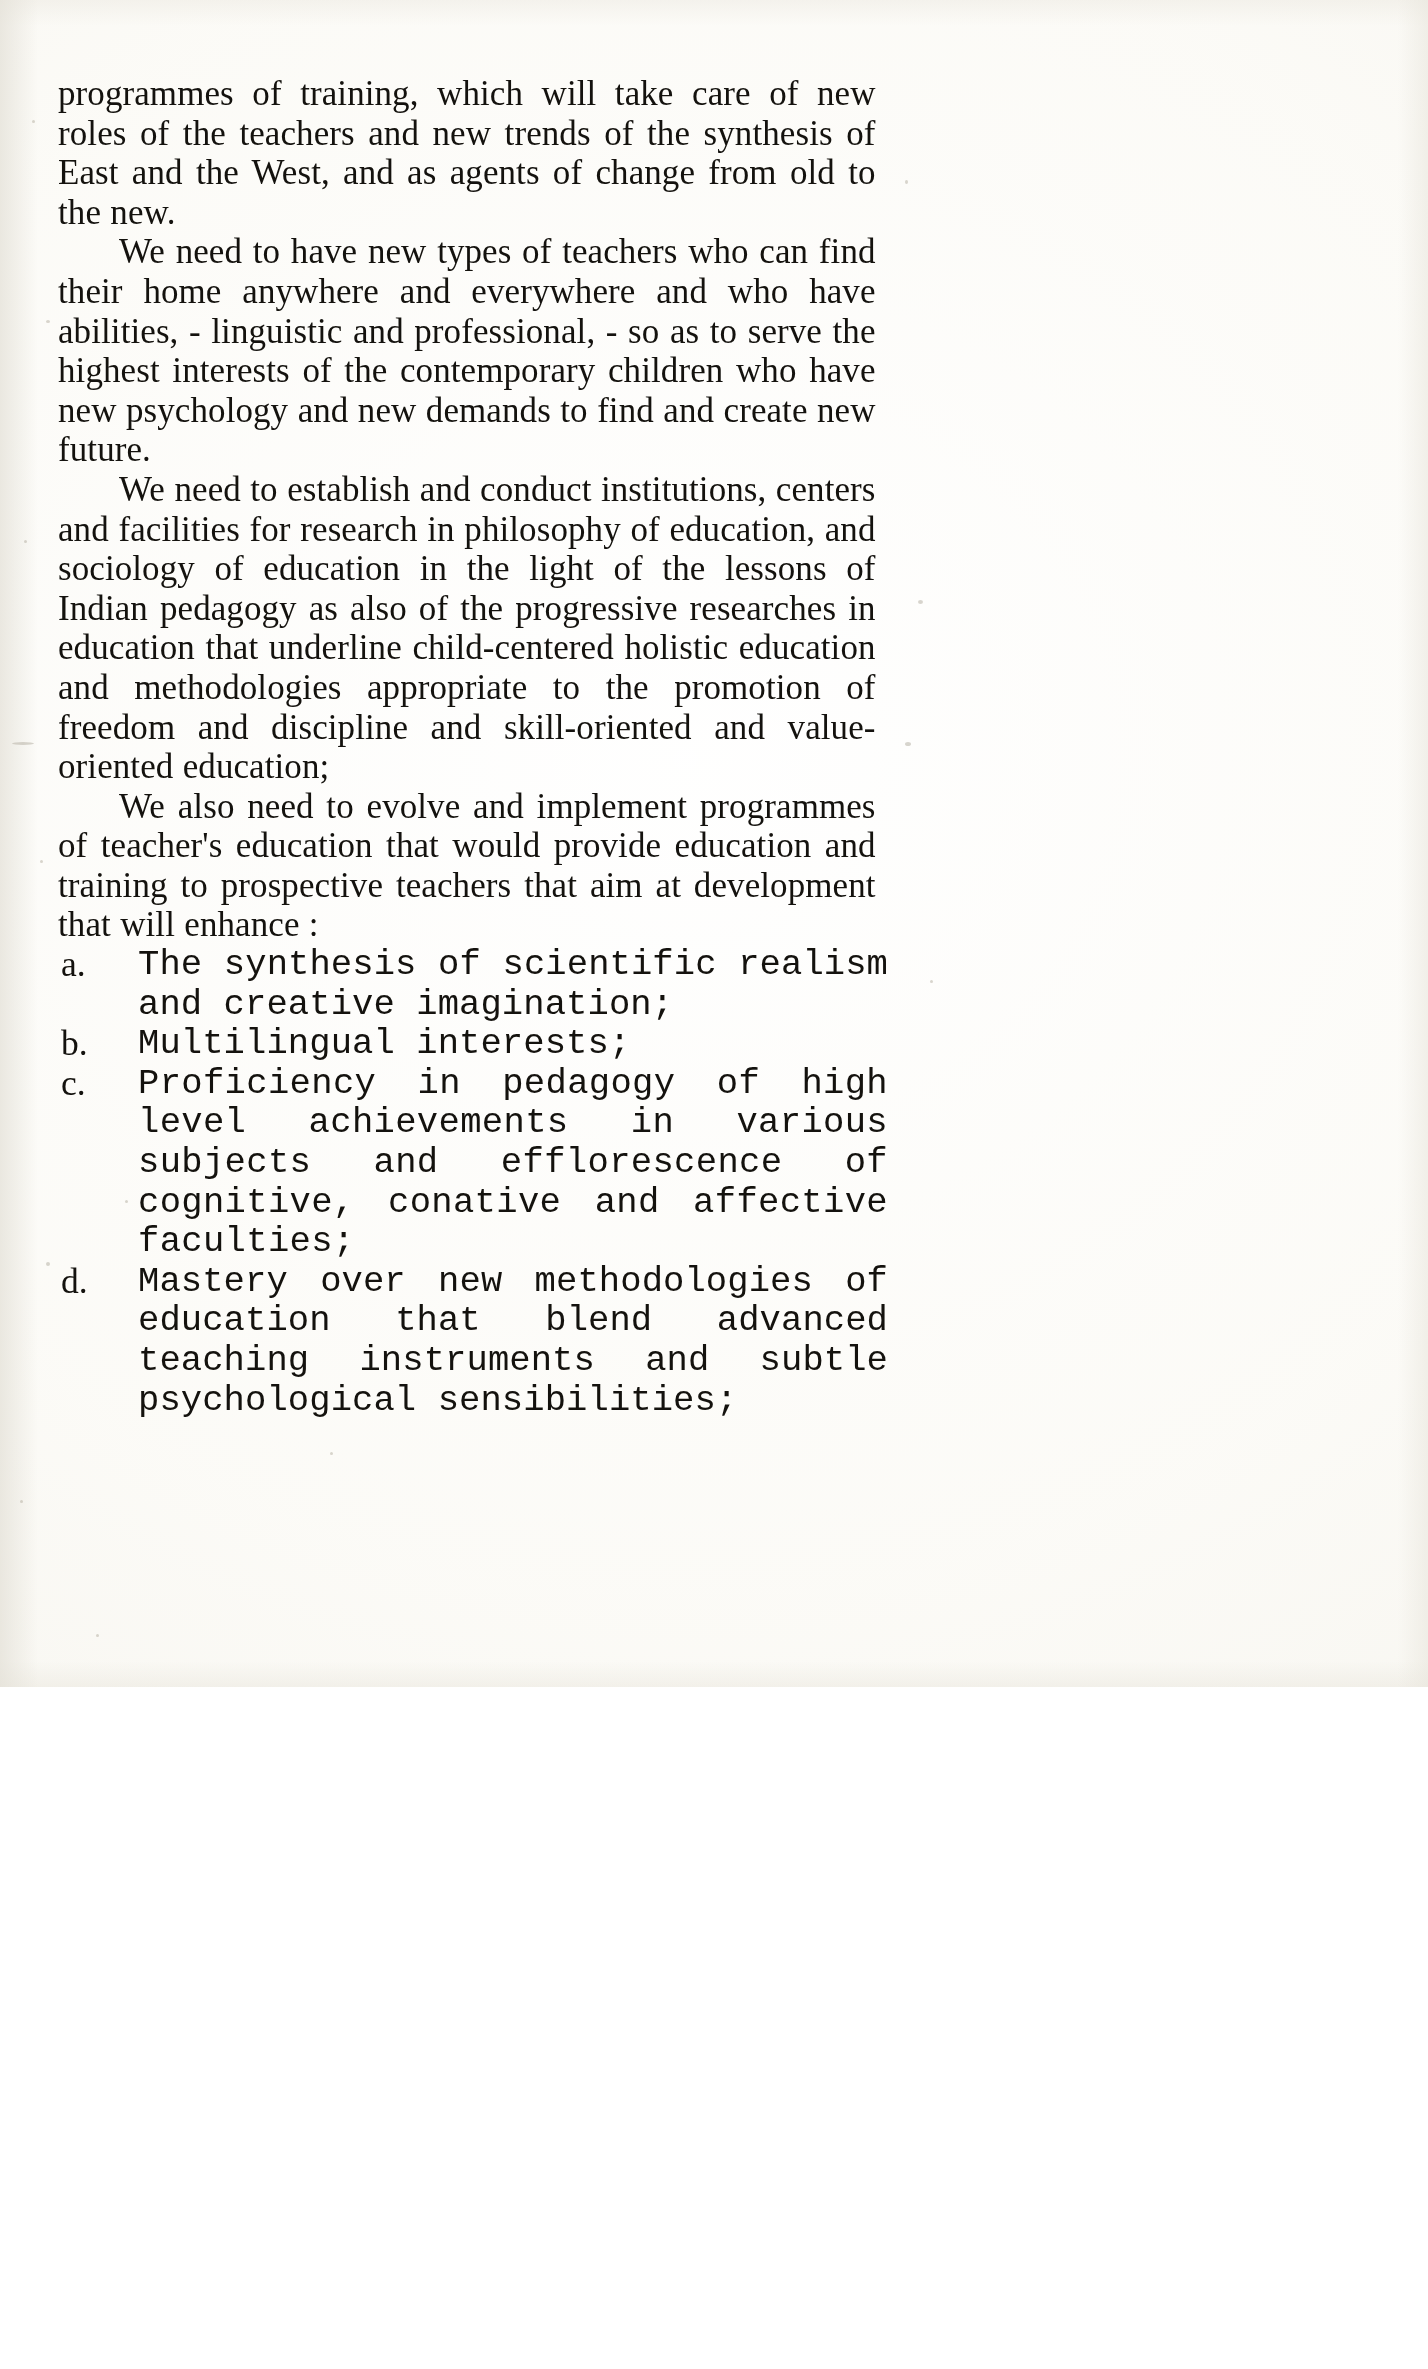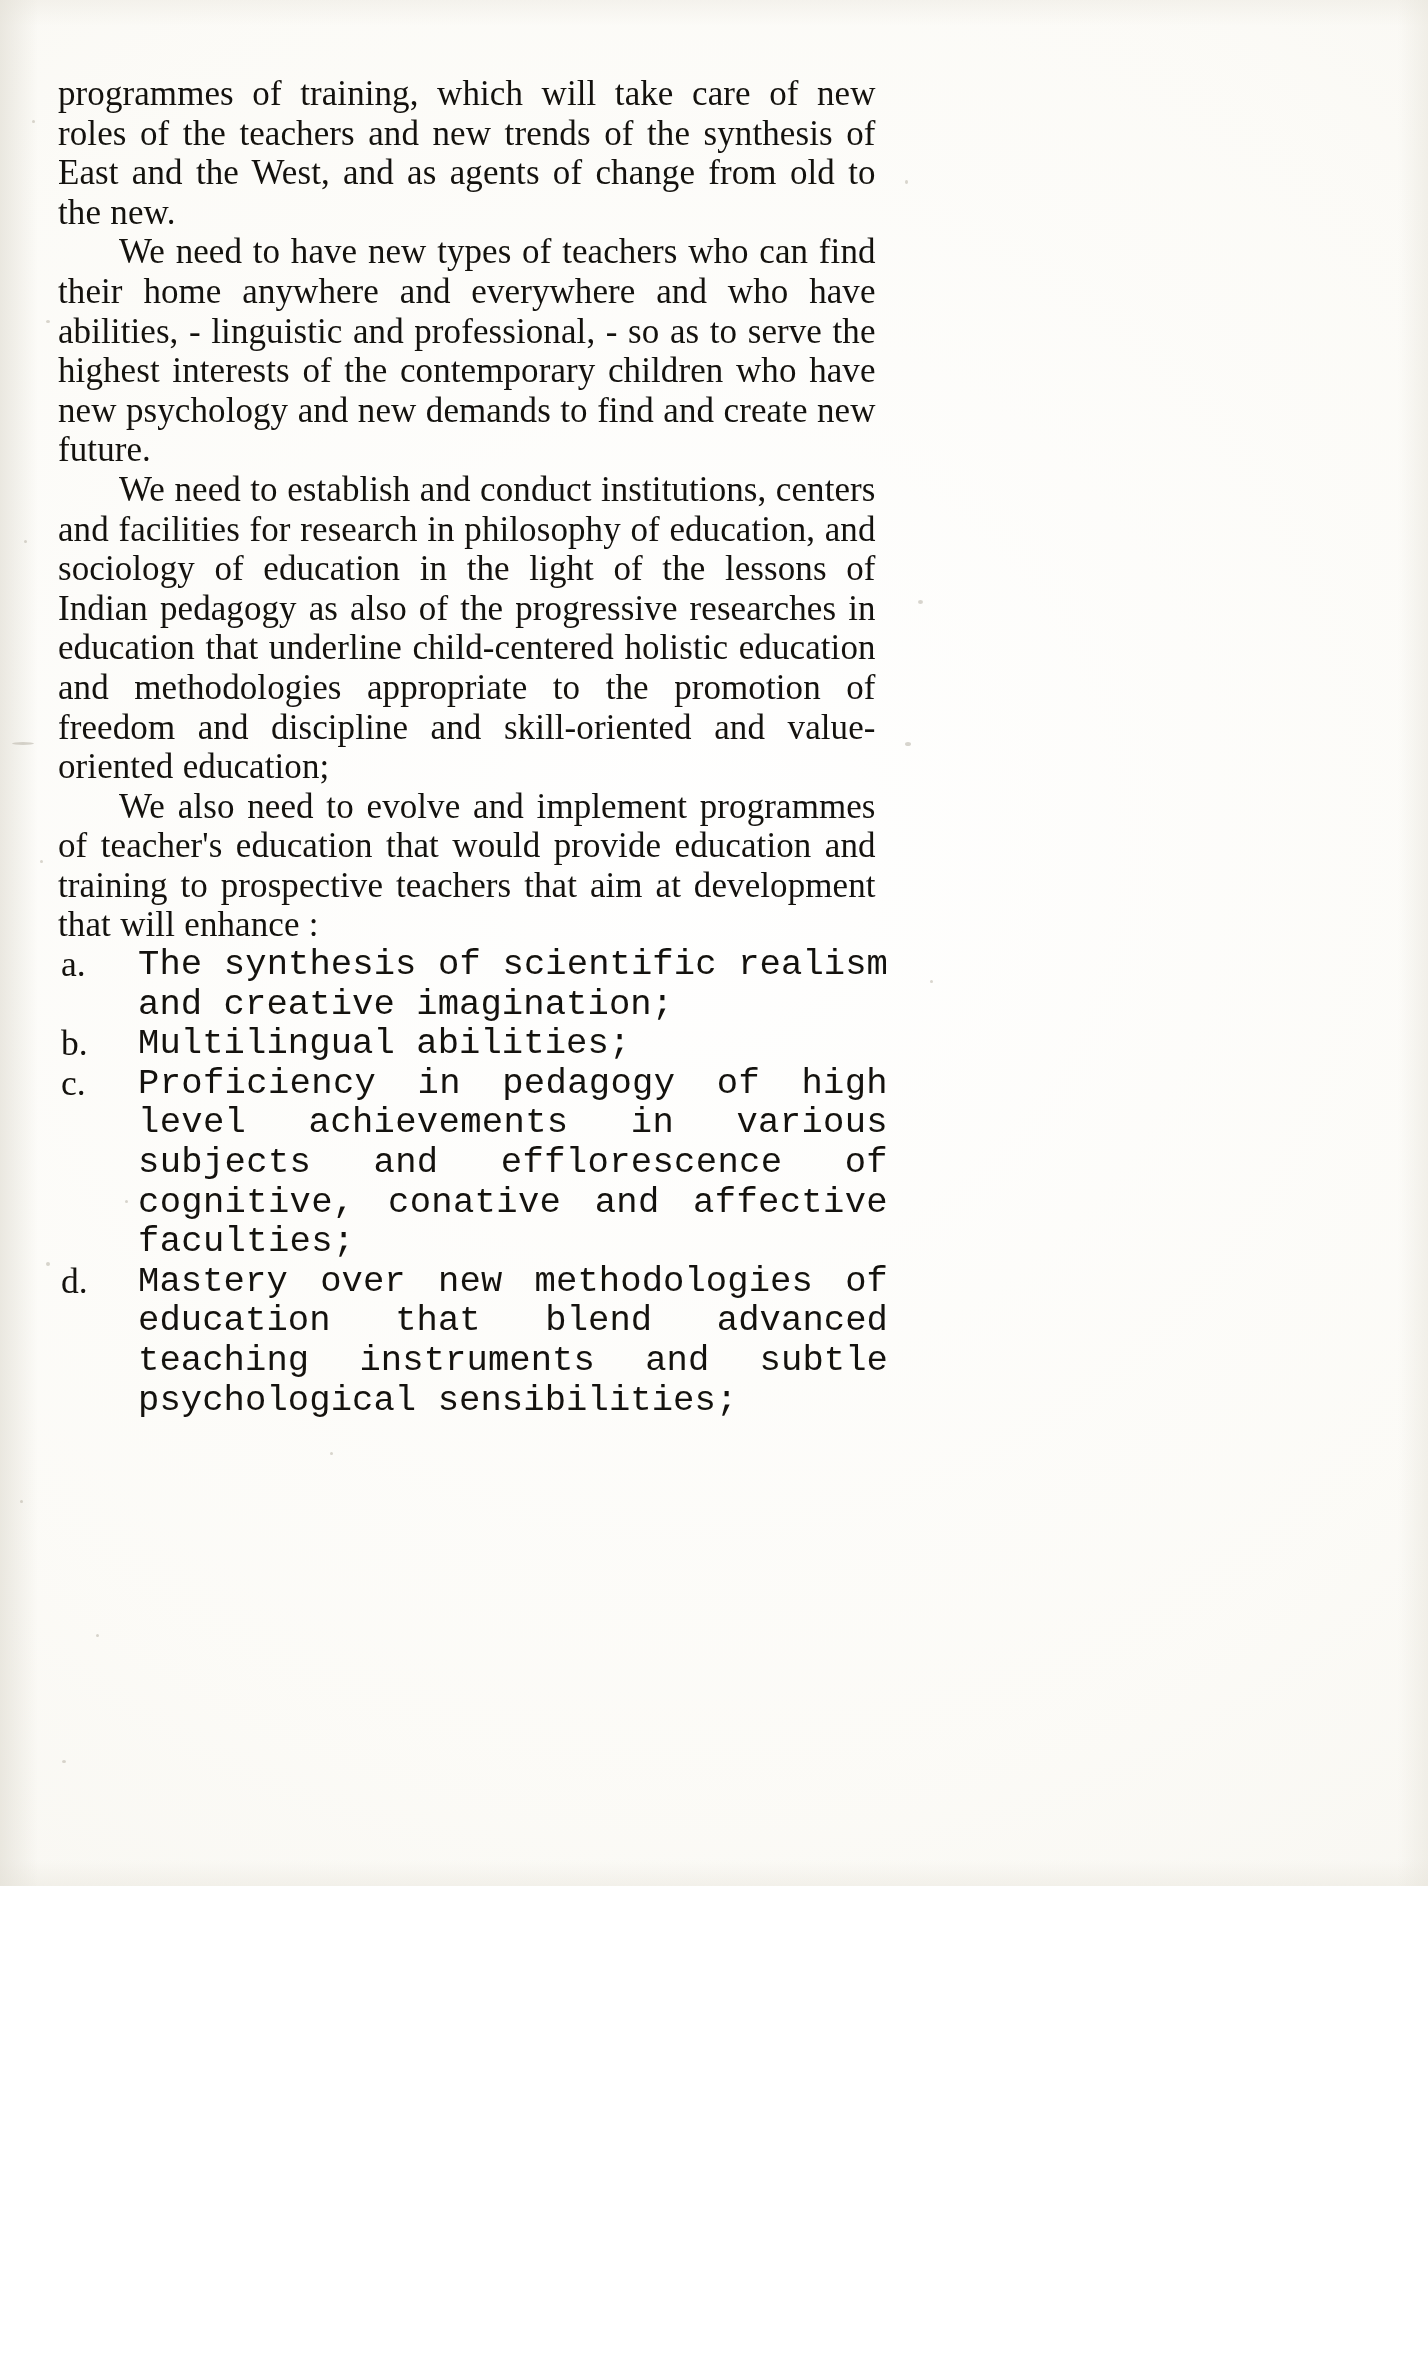--- a/index.html
+++ b/index.html
@@ -8,21 +8,21 @@
     padding: 0;
     background: #ffffff;
   }
   body {
     font-family: "Liberation Serif", "DejaVu Serif", serif;
   }
 
   .page {
     position: relative;
     width: 1428px;
-    height: 1886px;
+    height: 1687px;
     margin: 0 auto;
     background: #fbfaf6;
     overflow: hidden;
   }
 
   
   .paper-tone {
     position: absolute;
     inset: 0;
     background:
@@ -202,21 +202,21 @@
 
     <ul class="list">
 
       <li class="list-item">
         <span class="item-marker">a.</span>
         <span class="item-text">The synthesis of scientific realism and creative imagination;</span>
       </li>
 
       <li class="list-item">
         <span class="item-marker">b.</span>
-        <span class="item-text">Multilingual abilities;</span>
+        <span class="item-text">Multilingual interests;</span>
       </li>
 
       <li class="list-item">
         <span class="item-marker">c.</span>
         <span class="item-text wide-track">Proficiency in pedagogy of high level achievements in various subjects and efflorescence of cognitive, conative and affective faculties;</span>
       </li>
 
       <li class="list-item">
         <span class="item-marker">d.</span>
         <span class="item-text">Mastery over new methodologies of education that blend advanced teaching instruments and subtle psychological sensibilities;</span>

